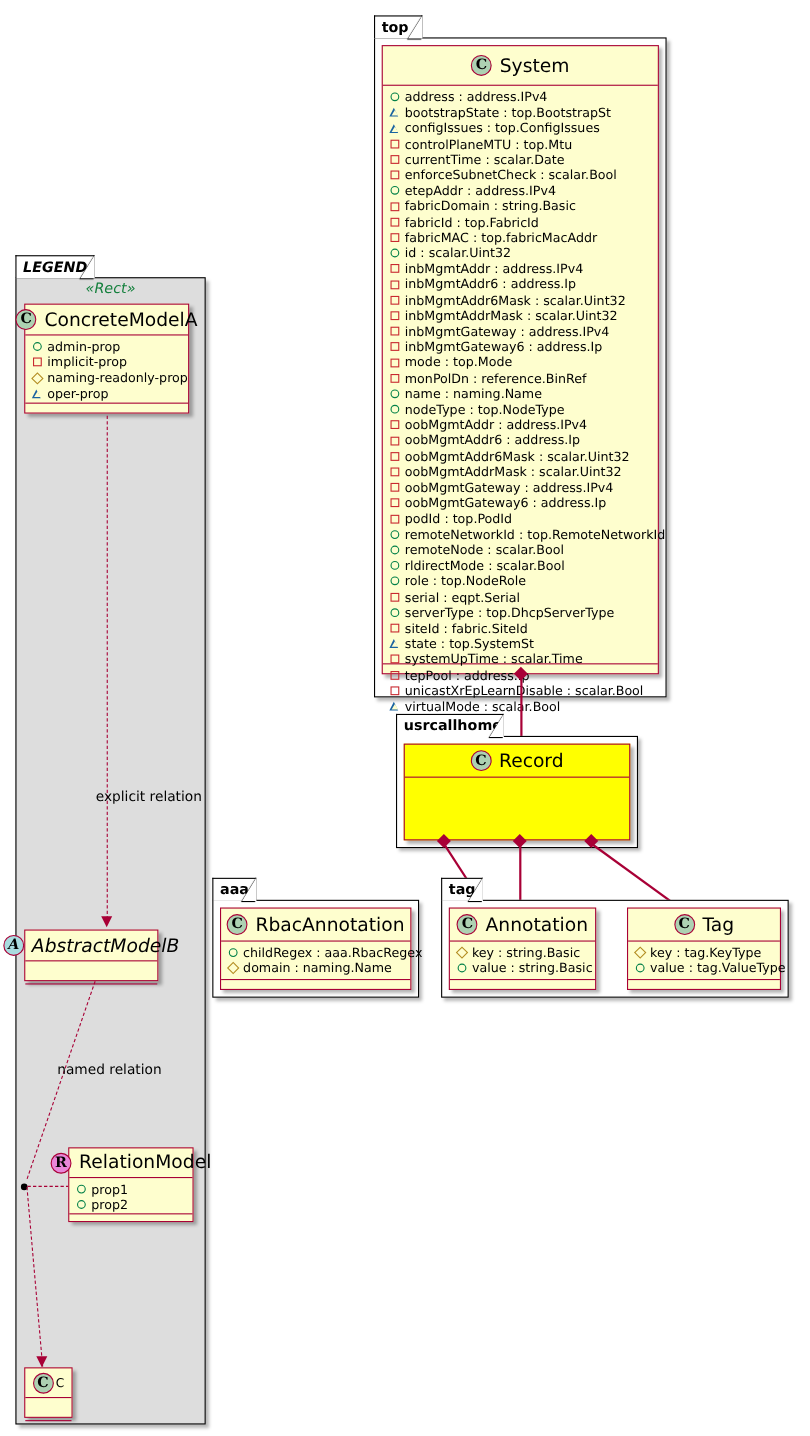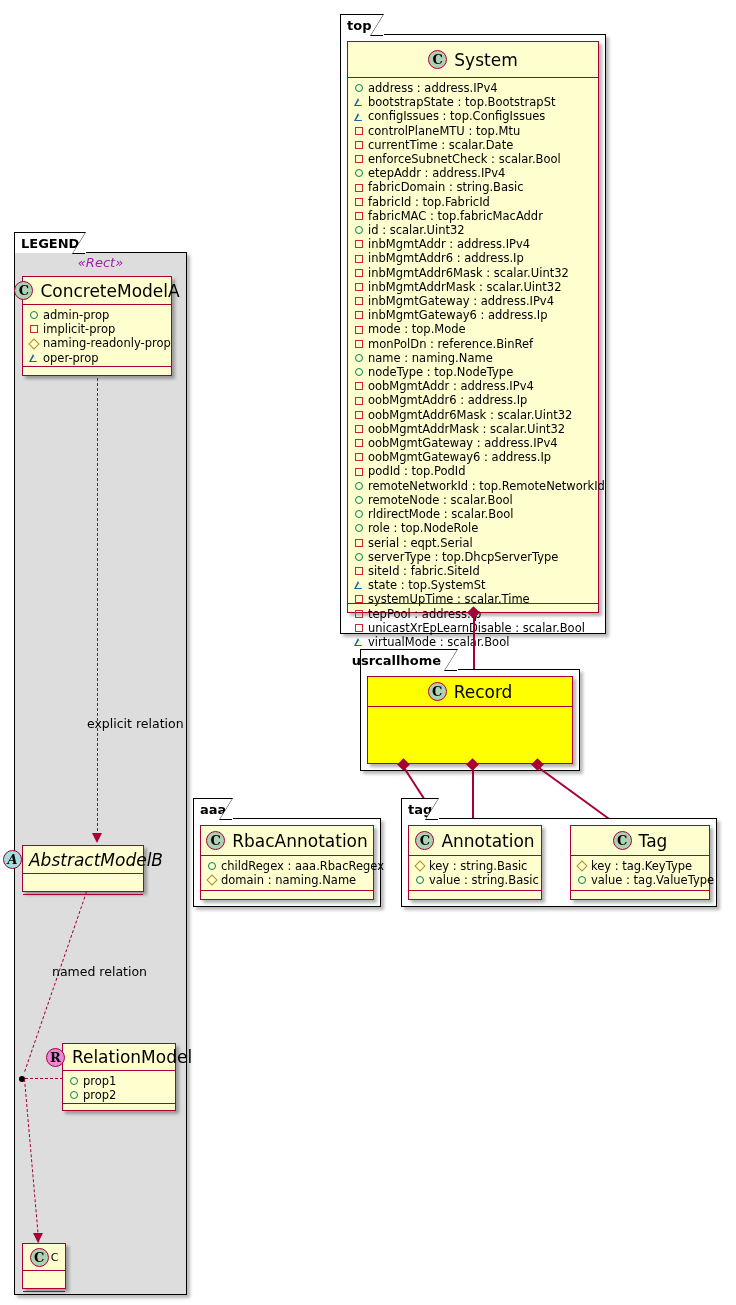--- a/index.html
+++ b/index.html
@@ -86,21 +86,21 @@
   .g-triangle::after{
     content:"";position:absolute;left:-3.1px;top:2.1px;
     width:0;height:0;border-left:3.1px solid transparent;
     border-right:3.1px solid transparent;border-bottom:5.4px solid #FEFECE;
   }
 
   
   .legend-body{background:#DDDDDD;}
   .stereotype{
     position:absolute;width:100%;text-align:center;
-    font-size:13px;font-style:italic;color:#a21caf;
+    font-size:13px;font-style:italic;color:#15803d;
   }
 
   
   .line{position:absolute;background:#A80036;transform-origin:0 0;}
   .vline{position:absolute;width:1.6px;background:#A80036;}
   .dashv{
     position:absolute;width:0;
     border-left:1.7px dashed #A80036;
   }
   .edge-label{
@@ -296,21 +296,21 @@
         <span>virtualMode : scalar.Bool</span>
       </div>
     </div>
   <div class="cls-methods"></div>
 </div>
 
 <div class="vline" style="left:473px;top:613px;height:64px;"></div>
 <div class="diamond" style="left:469px;top:608px;"></div>
 
 <div class="pkg" style="left:360px;top:649px;">
-  <div class="pkg-tab" style="width:98px;justify-content:flex-end;">
+  <div class="pkg-tab" style="width:98px;">
     <span>usrcallhome</span>
   </div>
   <div class="pkg-body" style="top:20px;width:220px;height:102px;"></div>
 </div>
 
 <div class="cls highlight hl" style="left:367px;top:676px;width:206px;height:88px;">
   <div class="cls-head" style="height:30px;">
     <span class="badge badge-C">C</span>
     <span class="cls-title">Record</span>
   </div>
@@ -388,21 +388,21 @@
       </div>
       <div class="attr">
         <span class="g g-circle"></span>
         <span>value : tag.ValueType</span>
       </div>
     </div>
   <div class="cls-methods"></div>
 </div>
 
 <div class="pkg" style="left:14px;top:232px;">
-  <div class="pkg-tab" style="width:72px;">
+  <div class="pkg-tab" style="width:72px;font-style:italic;">
     <span>LEGEND</span>
   </div>
   <div class="pkg-body legend-body" style="top:20px;width:173px;height:1043px;"></div>
 </div>
 
 <div class="stereotype" style="left:14px;top:255px;width:173px;">«Rect»</div>
 
 <div class="cls" style="left:22px;top:276px;width:150px;height:100px;">
   <div class="cls-head" style="height:28px;">
     <span class="badge badge-C">C</span>

